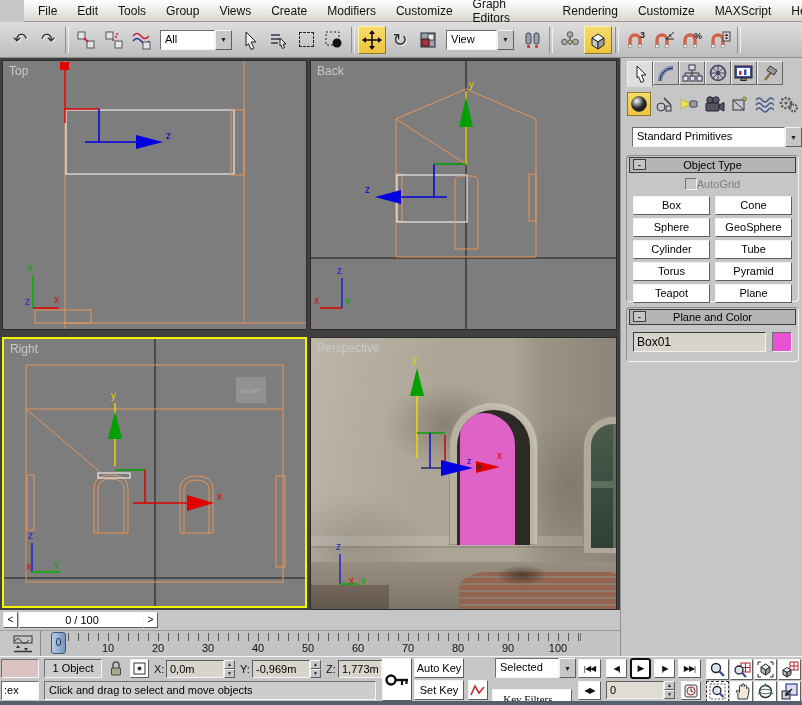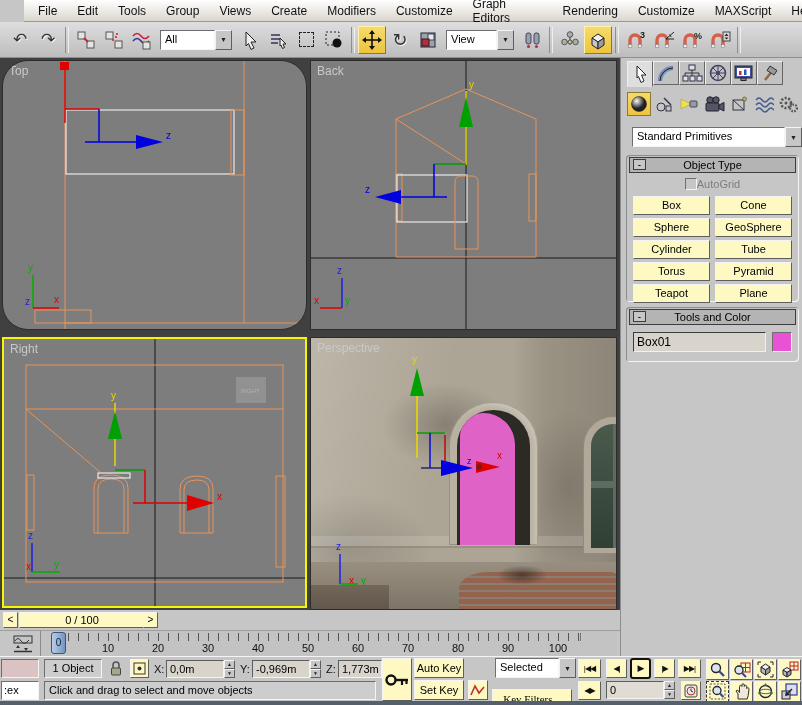--- a/index.html
+++ b/index.html
@@ -23,27 +23,27 @@
                  border-top-color:#fff2b0; border-left-color:#fff2b0; }
   .tsep { width:4px; height:26px; border-left:1px solid #8f8f8f; border-right:1px solid #efefef; margin:0 3px; flex:none; }
   .glyph { font-size:17px; color:#333; text-shadow:1px 1px 0 #f2f2f2; }
 
   .dd { display:flex; height:20px; flex:none; margin:0 4px; }
   .dd .dval { background:#fff; border:1px solid; border-color:#6e6e6e #f4f4f4 #f4f4f4 #6e6e6e;
               padding:2px 4px 0 4px; font-size:11px; }
   .dd .darr { width:17px; background:#c6c6c6; border:1px solid; border-color:#f4f4f4 #5e5e5e #5e5e5e #f4f4f4;
               font-size:7px; display:flex; align-items:center; justify-content:center; color:#222; }
 
-  .raised { background:#fef9c3; border:1px solid; border-color:#f4f4f4 #5e5e5e #5e5e5e #f4f4f4; }
+  .raised { background:#ffffff; border:1px solid; border-color:#f4f4f4 #5e5e5e #5e5e5e #f4f4f4; }
   .sunken { background:#cdcdcd; border:1px solid; border-color:#6e6e6e #f4f4f4 #f4f4f4 #6e6e6e; }
 
   
   #viewport-area { position:absolute; left:0; top:58px; width:620px; height:552px; background:#404040; }
   .vp { position:absolute; background:#7d7d7d; border:1px solid #2c2c2c; overflow:hidden; }
-  #vp-top   { left:2px;   top:2px;   width:305px; height:270px;border-radius:26px; }
+  #vp-top   { left:2px;   top:2px;   width:305px; height:270px; }
   #vp-back  { left:310px; top:2px;   width:307px; height:270px; }
   #vp-right { left:2px;   top:279px; width:305px; height:271px; border:2px solid #f6f600; }
   #vp-persp { left:310px; top:279px; width:307px; height:273px; }
   .vp-label { position:absolute; left:6px; top:3px; color:#c9c9c9; font-size:12px; z-index:9; }
   .vp svg { position:absolute; left:0; top:0; }
 
   
   .p-wall { position:absolute; inset:0;
     background:
       linear-gradient(100deg, rgba(255,255,255,.20), rgba(255,255,255,0) 42%),
@@ -589,21 +589,21 @@
         <div class="raised obj-btn">Torus</div>
         <div class="raised obj-btn">Pyramid</div>
         <div class="raised obj-btn">Teapot</div>
         <div class="raised obj-btn">Plane</div>
       </div>
     </div>
 
     <div class="groupbox" style="top:249px; height:55px;">
       <div class="rollout-head">
         <span class="minusbox">-</span>
-        <span>Tools and Color</span>
+        <span>Plane and Color</span>
       </div>
       <div id="namecolor-row">
         <div class="name-input-wrap">
           <input type="text" value="Box01" style="">
         </div>
         <div id="color-swatch" style="background-color: rgb(234, 82, 213);"></div>
       </div>
     </div>
   </div>
 

